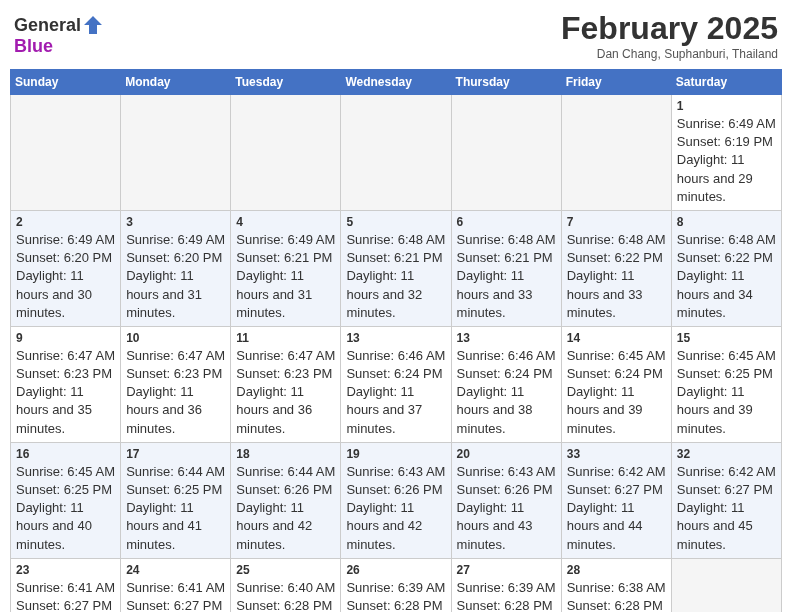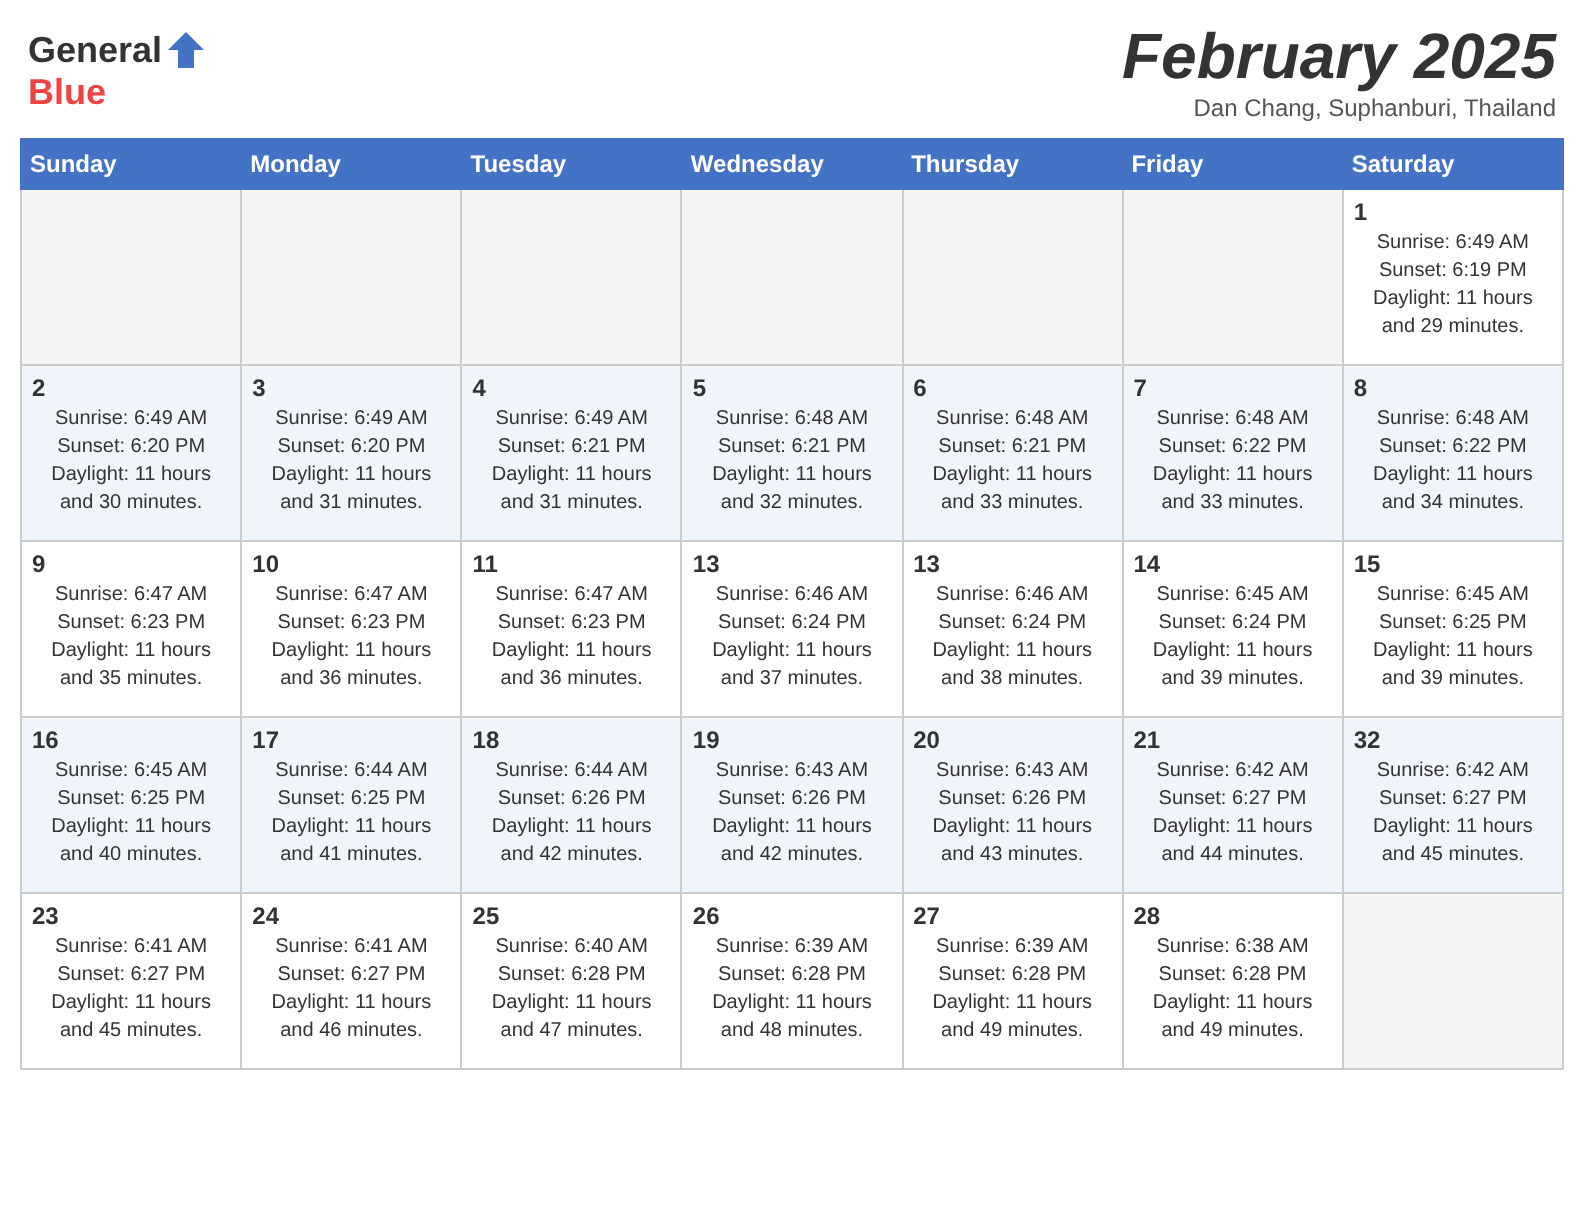--- a/index.html
+++ b/index.html
@@ -24,30 +24,29 @@
       margin-top: 4px;
     }
     .logo-general {
       font-size: 18px;
       font-weight: bold;
       color: #333;
     }
     .logo-blue {
       font-size: 18px;
       font-weight: bold;
-      color: #ef4444;
+      color: #a21caf;
     }
     .title-area {
       text-align: right;
     }
     .month-title {
       font-size: 32px;
       font-weight: bold;
       color: #333;
-      font-style: italic;
     }
     .location-title {
       font-size: 12px;
       color: #555;
     }
     table {
       width: 100%;
       border-collapse: collapse;
       table-layout: fixed;
     }
@@ -75,24 +74,23 @@
     td.alt-row {
       background: #f0f4fb;
     }
     .day-num {
       font-size: 12px;
       font-weight: bold;
       display: block;
       margin-bottom: 2px;
     }
     .day-info {
-      font-size: 10px;
+      font-size: 13px;
       line-height: 1.4;
       color: #333;
-      text-align: center;
     }
   </style>
 </head>
 <body>
 
 <div class="header-area">
   <div class="logo">
     <div style="display:flex;align-items:center;">
       <span class="logo-general">General</span>
       <svg width="22" height="22" viewBox="0 0 22 22" style="margin-left:1px;">
@@ -247,21 +245,21 @@
 Sunset: 6:26 PM
 Daylight: 11 hours and 42 minutes.</div>
         </td>
         <td class="alt-row">
           <span class="day-num">20</span>
           <div class="day-info" style="white-space: pre-line;">Sunrise: 6:43 AM
 Sunset: 6:26 PM
 Daylight: 11 hours and 43 minutes.</div>
         </td>
         <td class="alt-row">
-          <span class="day-num">21</span>
+          <span class="day-num">33</span>
           <div class="day-info" style="white-space: pre-line;">Sunrise: 6:42 AM
 Sunset: 6:27 PM
 Daylight: 11 hours and 44 minutes.</div>
         </td>
         <td class="alt-row">
           <span class="day-num">32</span>
           <div class="day-info" style="white-space: pre-line;">Sunrise: 6:42 AM
 Sunset: 6:27 PM
 Daylight: 11 hours and 45 minutes.</div>
         </td>

